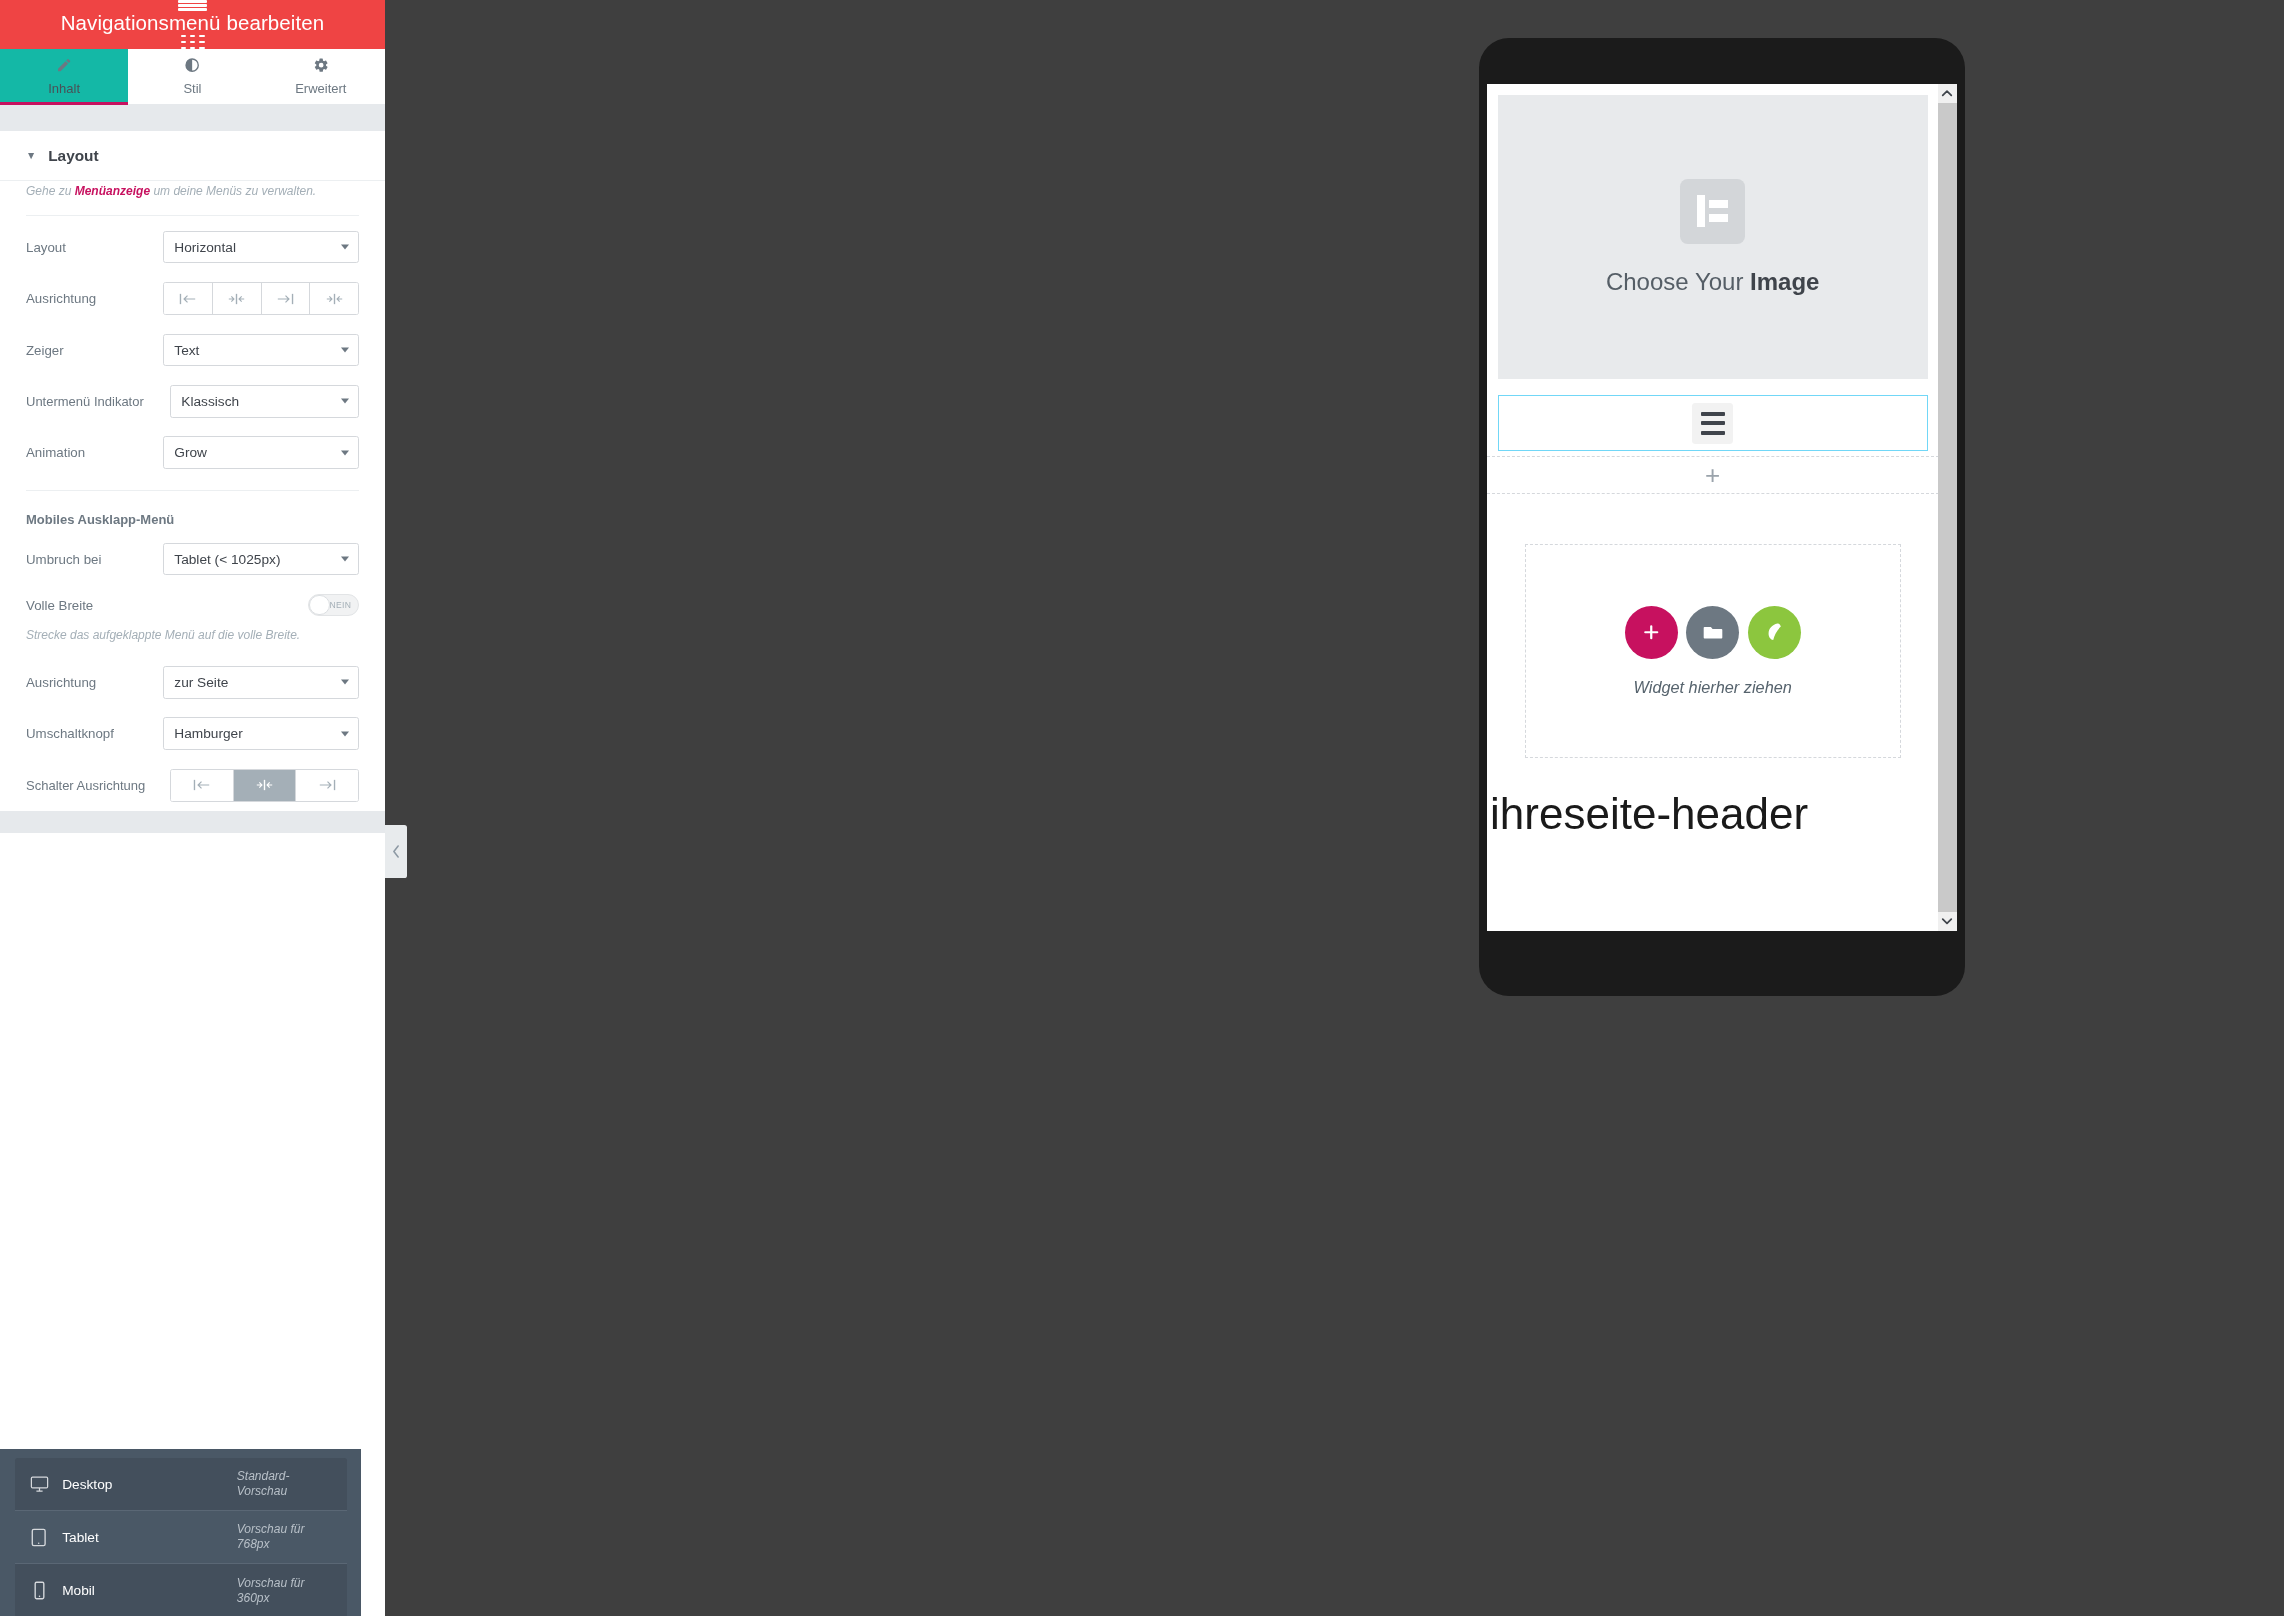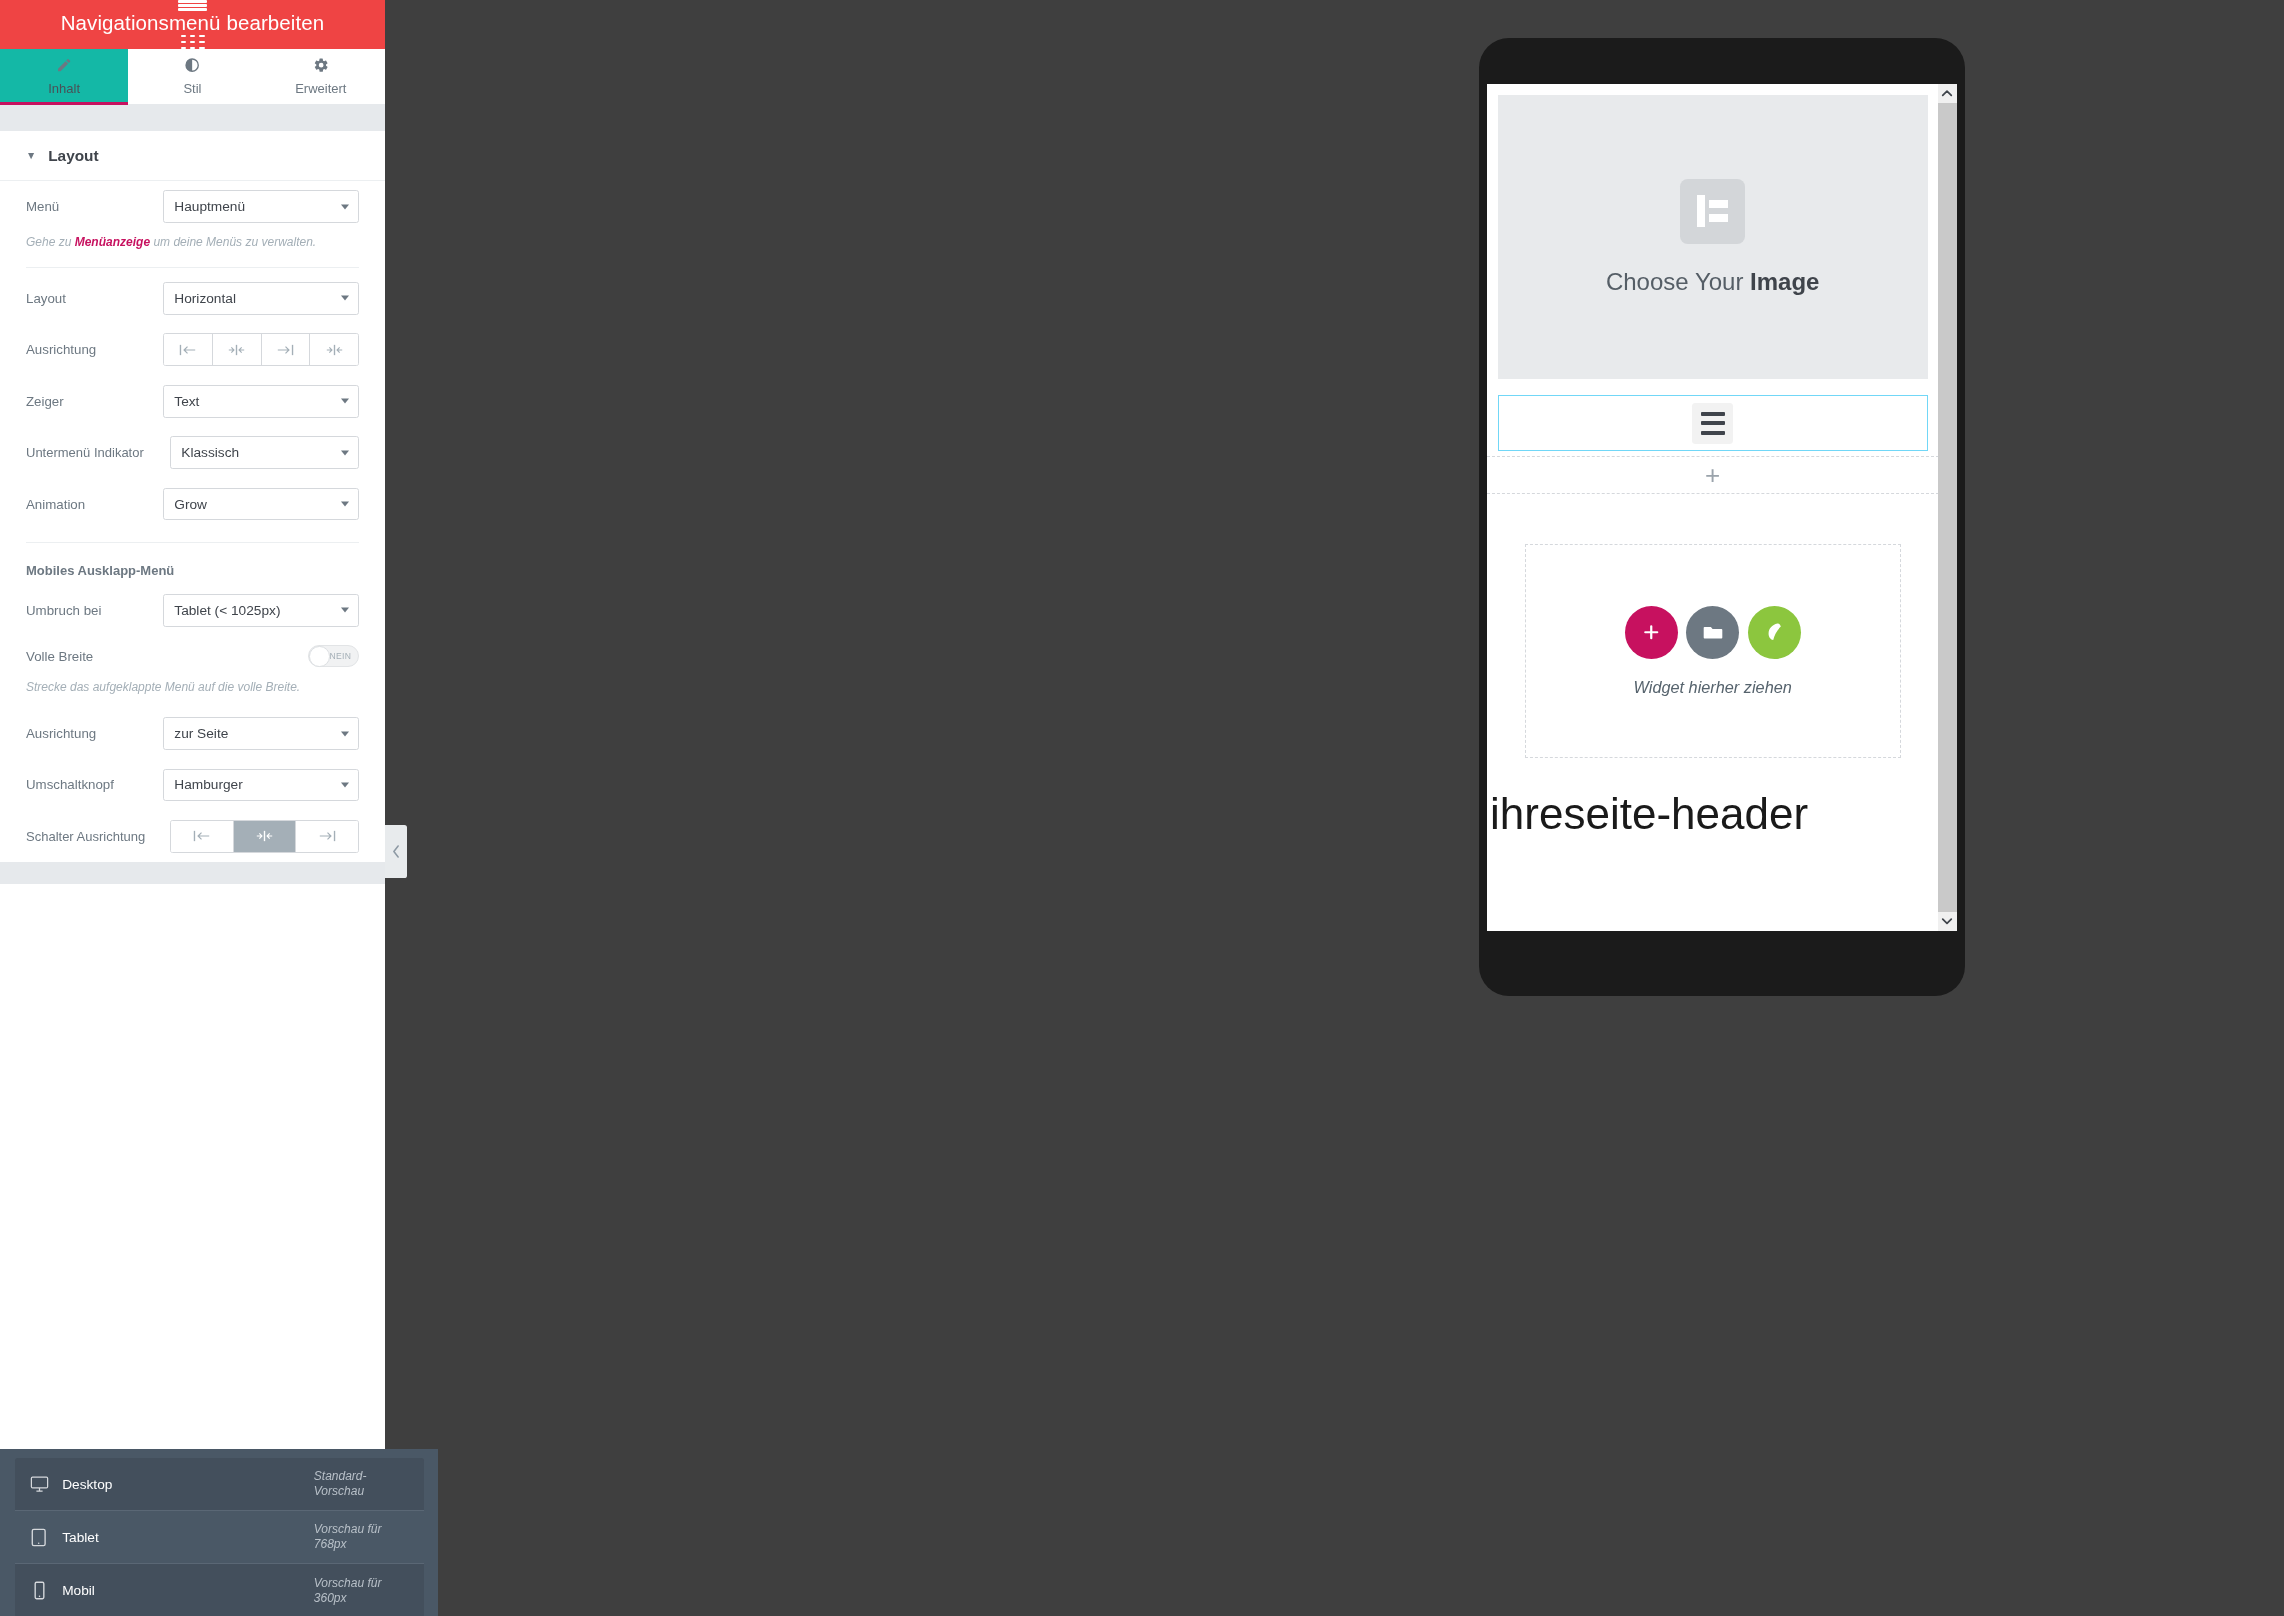--- a/index.html
+++ b/index.html
@@ -115,21 +115,21 @@
     position: absolute; left: 385px; top: 825px;
     width: 22px; height: 53px; background: #e8ebed;
     border-radius: 0 2.6px 2.6px 0;
     display: flex; align-items: center; justify-content: center;
     cursor: pointer; z-index: 20;
   }
   #panel-handle svg { display:block; }
 
   
   #device-menu {
-    position: absolute; left: 0; bottom: 0; width: 438px;
+    position: absolute; left: 0; bottom: 0; width: 361px;
     background: #4a5866; z-index: 15; padding: 8.6px 14.5px 0 14.5px;
   }
   #device-menu-inner { background: #4a5866; border-radius: 2.6px; overflow: hidden; }
   .dev-row {
     display: flex; align-items: center; gap: 12px; padding: 10.3px 13.7px;
     border-bottom: 0.9px solid #5a6775; cursor: pointer; min-height: 53px;
   }
   .dev-row:last-child { border-bottom: none; }
   .dev-row.active { background: #434f5c; }
   .dev-icon { width: 22px; display: flex; align-items: center; justify-content: center; color: #d5d8dc; }
@@ -266,29 +266,20 @@
 
       <div class="section-bar"></div>
 
       <div class="accordion-head">
         <span class="caret">▼</span>
         <span class="atitle">Layout</span>
       </div>
 
       <div class="ctrl-wrap">
 
-        <div class="ctrl">
-          <div class="lbl">Menü</div>
-          <div class="field">
-            <div class="sel">
-              <span>Hauptmenü</span>
-              <span class="caret-dn"></span>
-            </div>
-          </div>
-        </div>
 
         <div class="hint">
           <span>Gehe zu </span><a href="#">Menüanzeige</a><span> um deine Menüs zu verwalten.</span>
         </div>
 
         <div class="divider"></div>
 
         <div class="ctrl">
           <div class="lbl">Layout</div>
           <div class="field">

